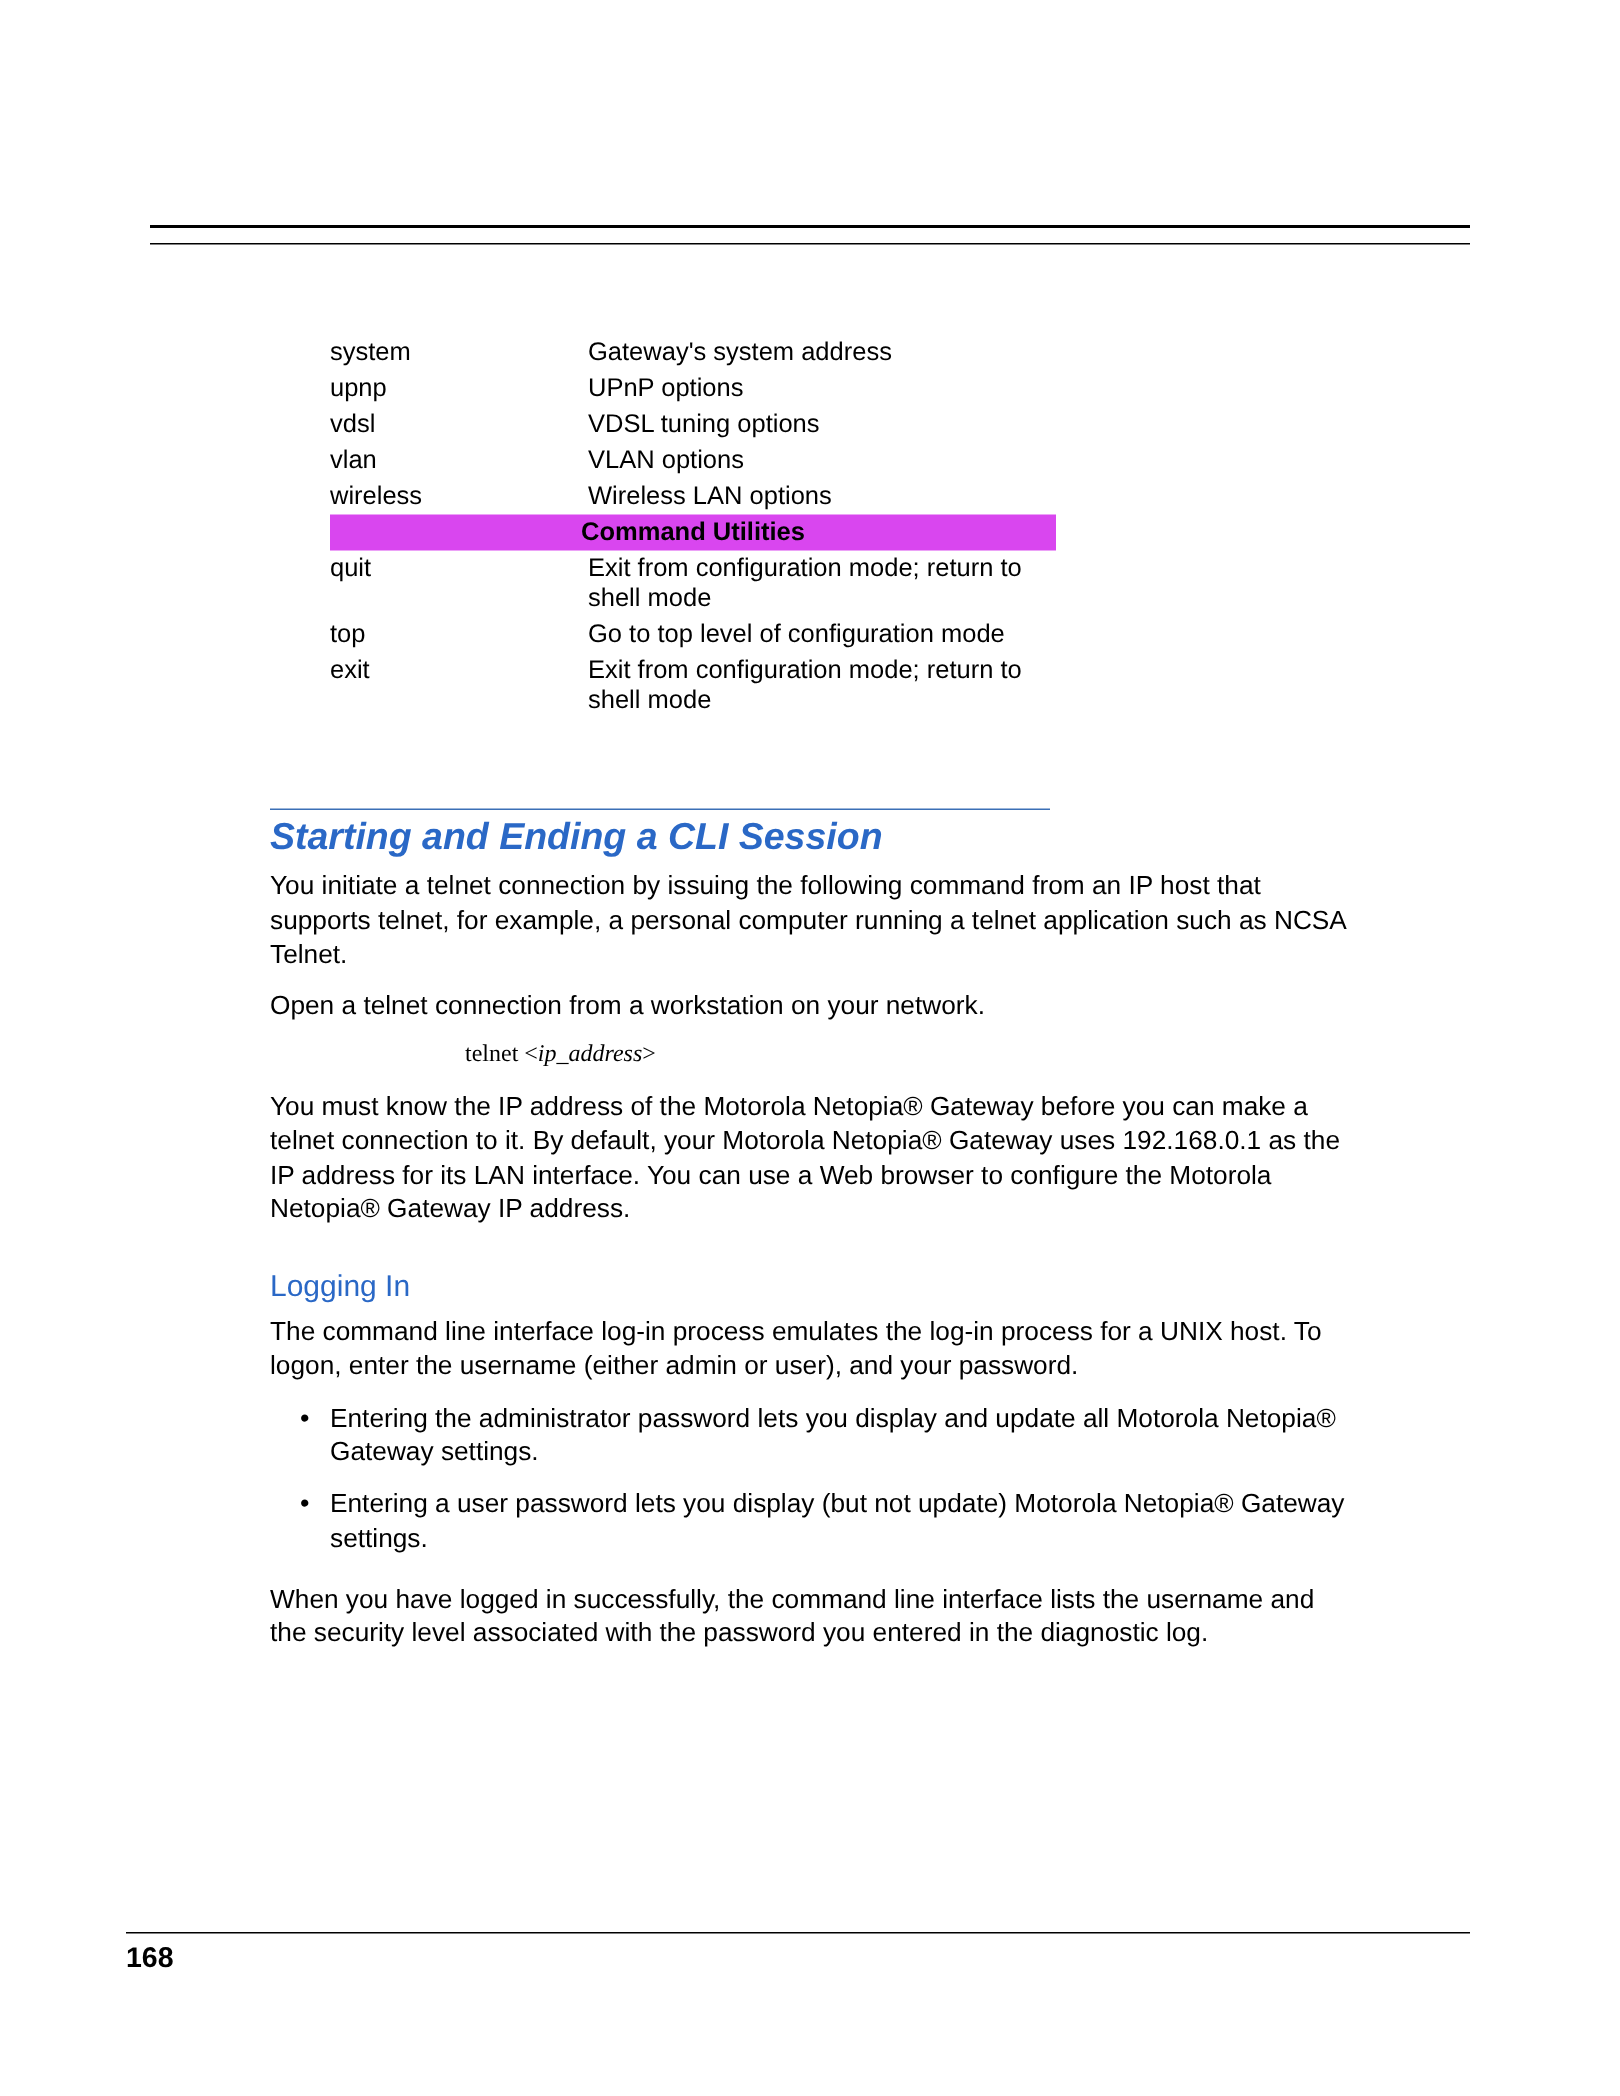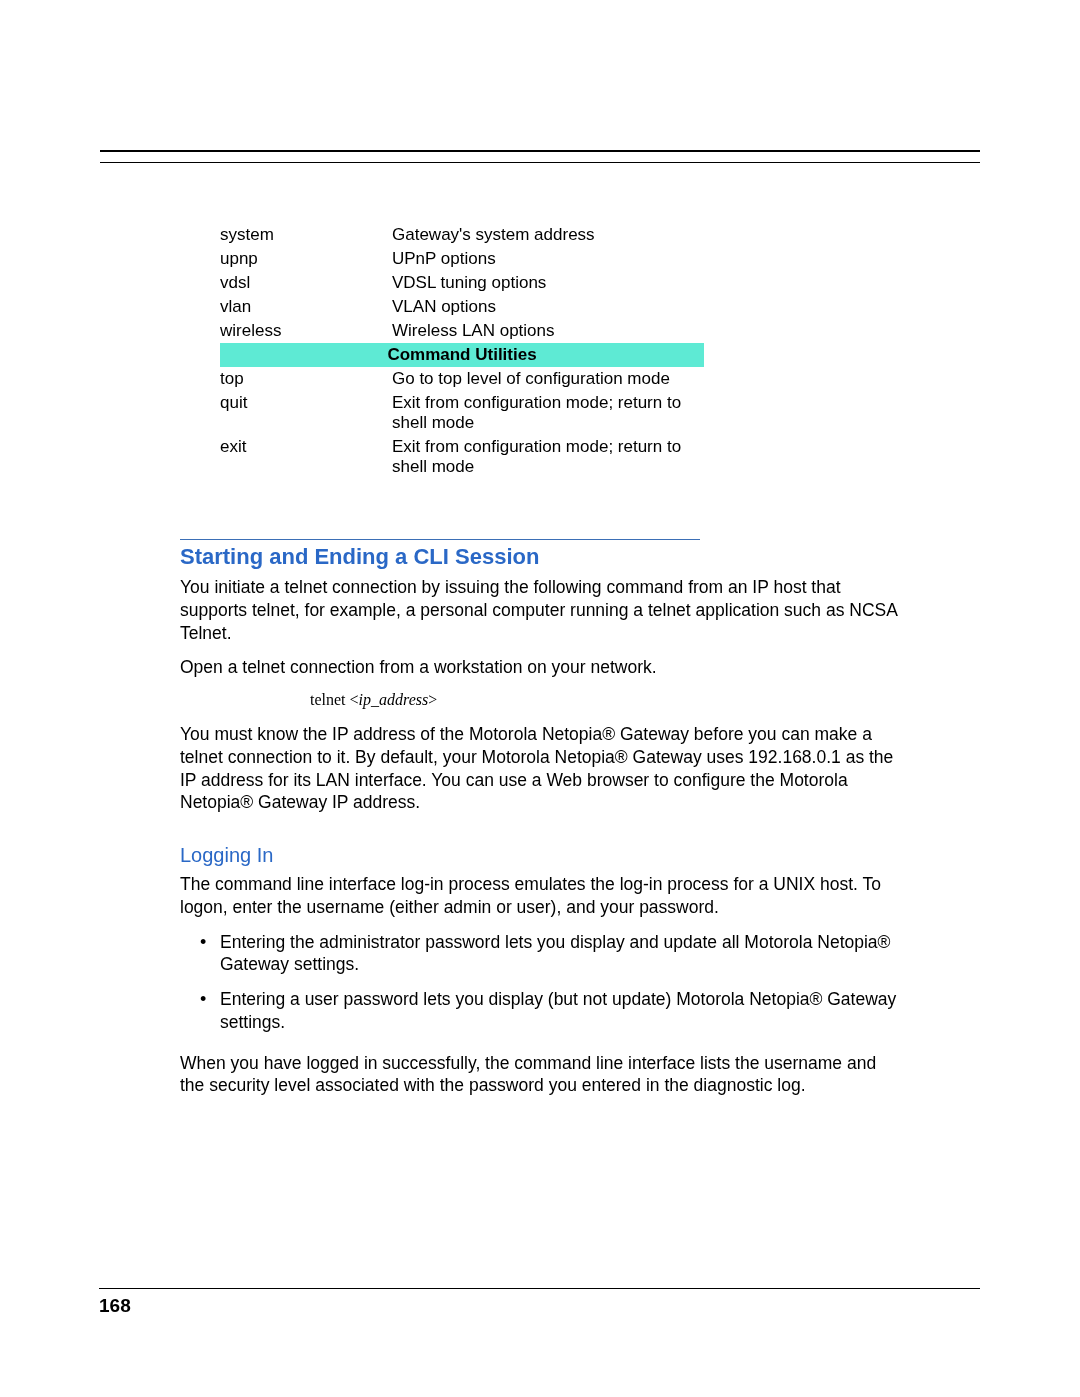--- a/index.html
+++ b/index.html
@@ -41,40 +41,41 @@
     font-size: 17px;
   }
   .cmd-table td {
     padding: 2px 0;
     vertical-align: top;
   }
   .cmd-table .c1 {
     width: 172px;
   }
   .cmd-header {
-    background: #5eead4;
+    background: #d946ef;
     font-weight: bold;
     color: #000;
     text-align: center;
     font-size: 17px;
     padding: 3px 0;
   }
   .section-divider {
     margin-top: 60px;
     margin-bottom: 4px;
     border: none;
     border-top: 1px solid #3b6fb6;
     width: 520px;
     margin-left: 0;
   }
   h2.section-title {
     color: #2a68c6;
-    font-size: 22px;
+    font-size: 25px;
     font-weight: bold;
     margin: 0 0 6px 0;
+    font-style: italic;
   }
   h3.sub-title {
     color: #2a68c6;
     font-size: 20px;
     font-weight: normal;
     margin: 30px 0 6px 0;
   }
   p.body {
     font-size: 17.5px;
     line-height: 1.3;
@@ -101,21 +102,21 @@
   }
   ul.bullets li::before {
     content: "•";
     position: absolute;
     left: -2px;
     top: 0;
     font-size: 18px;
   }
   .footer {
     position: absolute;
-    left: 99px;
+    left: 84px;
     right: 100px;
     bottom: 80px;
   }
   .footer-rule {
     border: none;
     border-top: 1px solid #000;
     margin: 0 0 6px 0;
   }
   .page-num {
     font-weight: bold;
@@ -150,26 +151,26 @@
         <td>VLAN options</td>
       </tr>
       <tr>
         <td class="c1">wireless</td>
         <td>Wireless LAN options</td>
       </tr>
       <tr>
         <td colspan="2" class="cmd-header">Command Utilities</td>
       </tr>
       <tr>
+        <td class="c1">quit</td>
+        <td>Exit from configuration mode; return to shell mode</td>
+      </tr>
+      <tr>
         <td class="c1">top</td>
         <td>Go to top level of configuration mode</td>
-      </tr>
-      <tr>
-        <td class="c1">quit</td>
-        <td>Exit from configuration mode; return to shell mode</td>
       </tr>
       <tr>
         <td class="c1">exit</td>
         <td>Exit from configuration mode; return to shell mode</td>
       </tr>
     </tbody>
       </table>
 
     <hr class="section-divider">
     <h2 class="section-title">Starting and Ending a CLI Session</h2>

